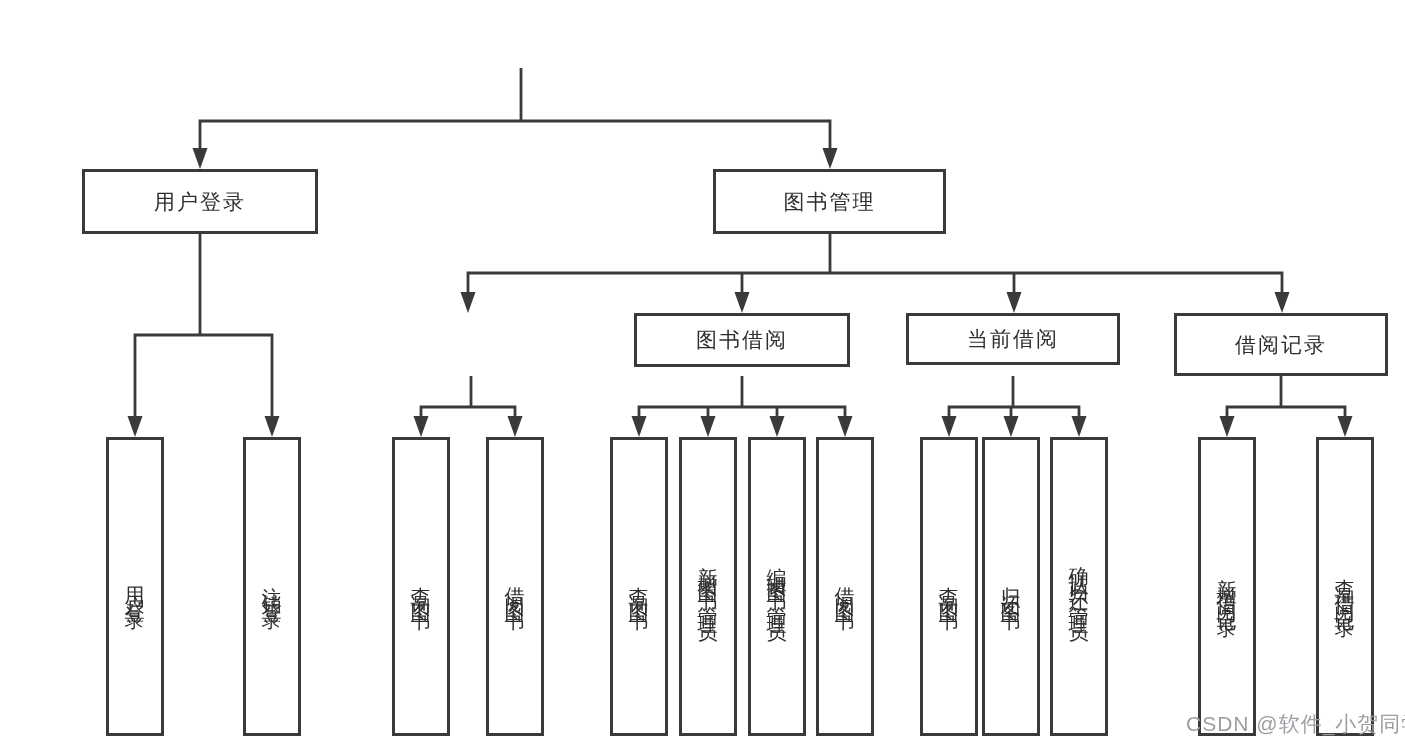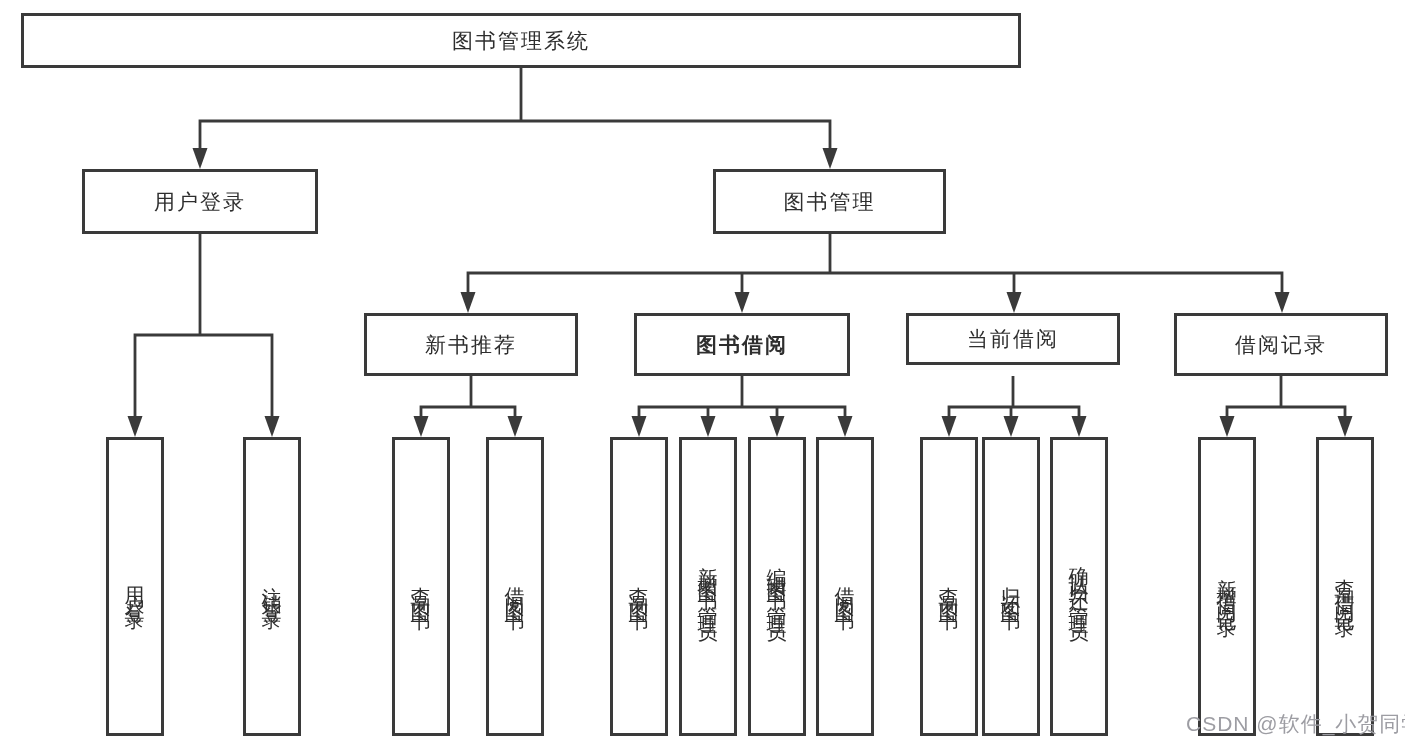--- a/index.html
+++ b/index.html
@@ -77,27 +77,25 @@
       <polygon points="769.5,416 784.5,416 777,437"></polygon>
       <polygon points="837.5,416 852.5,416 845,437"></polygon>
       <polygon points="941.5,416 956.5,416 949,437"></polygon>
       <polygon points="1003.5,416 1018.5,416 1011,437"></polygon>
       <polygon points="1071.5,416 1086.5,416 1079,437"></polygon>
       <polygon points="1219.5,416 1234.5,416 1227,437"></polygon>
       <polygon points="1337.5,416 1352.5,416 1345,437"></polygon>
     </g>
   </svg>
 
-  <div class="hbox" style="left:21px;top:13px;width:1000px;height:55px;">图书管理系统</div>
 
   <div class="hbox" style="left:82px;top:169px;width:236px;height:65px;">用户登录</div>
   <div class="hbox" style="left:713px;top:169px;width:233px;height:65px;">图书管理</div>
 
-  <div class="hbox" style="left:364px;top:313px;width:214px;height:63px;">新书推荐</div>
-  <div class="hbox" style="left:634px;top:313px;width:216px;height:63px;font-weight:bold;">图书借阅</div>
+  <div class="hbox" style="left:634px;top:313px;width:216px;height:54px;">图书借阅</div>
   <div class="hbox" style="left:906px;top:313px;width:214px;height:52px;">当前借阅</div>
   <div class="hbox" style="left:1174px;top:313px;width:214px;height:63px;">借阅记录</div>
 
   <div class="vbox" style="left:106px;">
     <span class="vlabel">用户登录</span>
   </div>
   <div class="vbox" style="left:243px;">
     <span class="vlabel">注销登录</span>
   </div>
 

